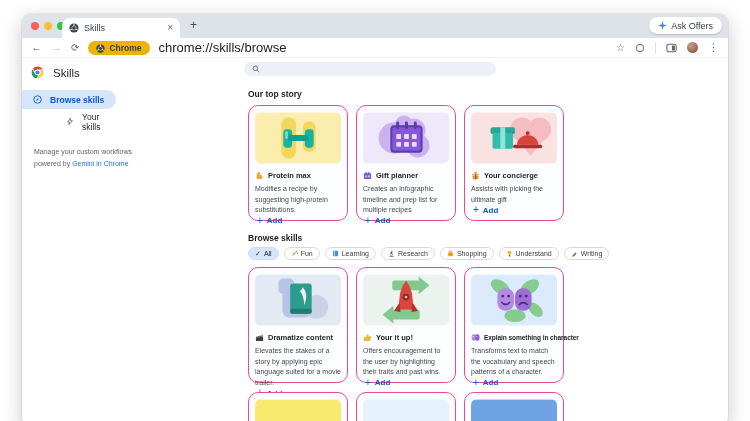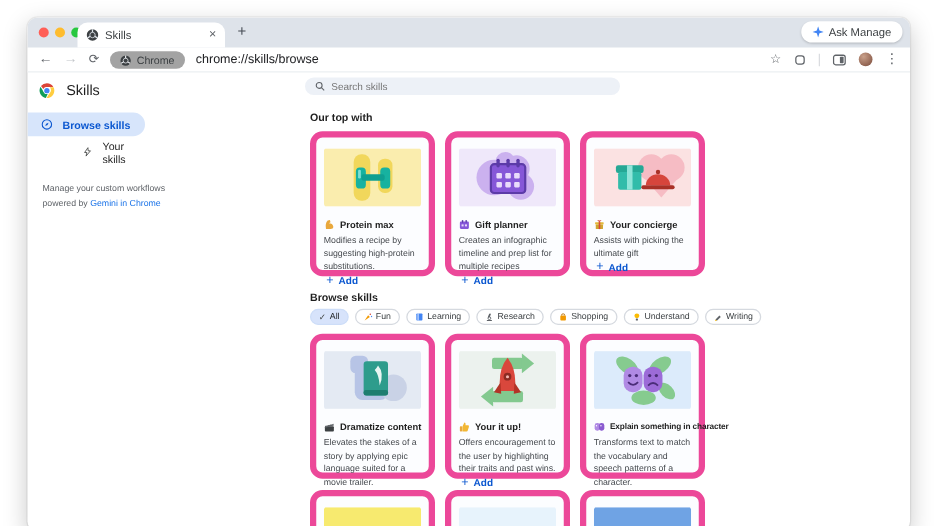--- a/index.html
+++ b/index.html
@@ -22,23 +22,23 @@
   .ask-gemini { position:absolute; right:6px; top:3px; height:17px; background:#fff; border-radius:9px;
                 display:flex; align-items:center; gap:4px; padding:0 9px; font-size:9px; color:#3c4043;
                 box-shadow:0 1px 2px rgba(0,0,0,.18); }
 
   
   .toolbar { height:20px; background:#fff; display:flex; align-items:center; padding:0 9px; gap:9px;
              border-bottom:1px solid #eceff2; }
   .nav-glyph { font-size:11px; color:#5f6368; line-height:1; }
   .nav-glyph.disabled { color:#c3c6ca; }
   .reload { font-size:10px; }
-  .chrome-badge { display:flex; align-items:flex-end; gap:4px; background:#a3a3a3; border-radius:9px;
-                  padding:2px 8px; font-size:8.5px; font-weight:normal; color:#3c4043; }
-  .url { font-size:10px; color:#202124; }
+  .chrome-badge { display:flex; align-items:flex-end; gap:4px; background:#eab308; border-radius:9px;
+                  padding:2px 8px; font-size:8.5px; font-weight:bold; color:#3c4043; }
+  .url { font-size:13px; color:#202124; }
   .toolbar-right { margin-left:auto; display:flex; align-items:center; gap:10px; }
   .vdiv { width:1px; height:10px; background:#dadce0; }
   .avatar { width:11px; height:11px; border-radius:50%;
             background:radial-gradient(circle at 35% 30%, #c9a08a, #7a4a3a); }
 
   
   .content { display:flex; height:342px; }
   .sidebar { width:222px; flex:none; padding-top:6px; }
   .side-head { display:flex; align-items:center; gap:9px; padding:2px 8px 11px 9px; }
   .side-title { font-size:11.5px; color:#1f1f1f; }
@@ -51,21 +51,21 @@
 
   .main { flex:1; padding-top:4px; }
   .search { width:252px; height:14px; background:#edf1f7; border:none; outline:none; border-radius:8px;
             display:flex; align-items:center; gap:5px; padding:0 8px; }
   .search input { border:none; outline:none; background:transparent; font-size:8px; color:#5f6368;
                   font-family:"Liberation Sans", sans-serif; width:200px; }
   .section-heading { font-size:8.5px; font-weight:bold; color:#1f1f1f; margin:13px 0 6px 4px; }
   .section-heading.second { margin-top:12px; margin-bottom:3px; }
 
   .cards { display:flex; gap:8px; margin-left:4px; }
-  .card { width:100px; height:116px; border:5px solid #ec4899; border-radius:10px; background:#fcfdff;
+  .card { width:100px; height:116px; border:1px solid #ec4899; border-radius:10px; background:#fcfdff;
           padding:6px; display:flex; flex-direction:column; }
   .illus { height:52px; border-radius:6px; overflow:hidden; flex:none; }
   .illus svg { display:block; width:100%; height:100%; }
   .card-title { display:flex; align-items:center; gap:4px; font-size:7.5px; font-weight:bold;
                 color:#1f1f1f; margin-top:7px; white-space:nowrap; }
   .card-title.tight { font-size:6.6px; letter-spacing:-0.1px; }
   .card-desc { font-size:7px; color:#45494e; line-height:1.5; margin-top:4px; }
   .add-btn { margin-top:auto; display:flex; align-items:center; gap:4px; color:#0b57d0; font-size:8px;
              font-weight:bold; padding-left:2px; }
   .add-plus { font-size:10px; line-height:1; font-weight:normal; }
@@ -101,21 +101,21 @@
         <circle cx="12" cy="12" r="5.2" fill="#3c4043" stroke="#dee3ea" stroke-width="1.6"></circle>
       </svg>
       <span class="tab-title">Skills</span>
       <span class="tab-close">×</span>
     </div>
     <span class="newtab">+</span>
     <div class="ask-gemini">
       <svg width="9" height="9" viewBox="0 0 24 24">
         <path d="M12 0 L14.8 9.2 L24 12 L14.8 14.8 L12 24 L9.2 14.8 L0 12 L9.2 9.2 Z" fill="#4285F4"></path>
       </svg>
-      <span>Ask Manage</span>
+      <span>Ask Offers</span>
     </div>
   </div>
 
   <div class="toolbar">
     <span class="nav-glyph">←</span>
     <span class="nav-glyph disabled">→</span>
     <span class="nav-glyph reload">⟳</span>
     <span class="chrome-badge">
       <svg width="9" height="9" viewBox="0 0 24 24">
         <circle cx="12" cy="12" r="11" fill="#3c4043"></circle>
@@ -173,24 +173,23 @@
       </div>
       <div class="side-foot"><span>Manage your custom workflows powered by </span><a href="#">Gemini in Chrome</a></div>
     </div>
 
     <div class="main">
       <div class="search">
         <svg width="8" height="8" viewBox="0 0 24 24">
           <circle cx="10" cy="10" r="7" fill="none" stroke="#5f6368" stroke-width="2.6"></circle>
           <line x1="15.5" y1="15.5" x2="22" y2="22" stroke="#5f6368" stroke-width="2.6"></line>
         </svg>
-        <input placeholder="Search skills" style="">
-      </div>
-
-      <div class="section-heading">Our top with</div>
+      </div>
+
+      <div class="section-heading">Our top story</div>
 
       <div class="cards">
 
         <div class="card">
           <div class="illus">
             <svg viewBox="0 0 88 52">
               <rect width="88" height="52" fill="#FAEDAE"></rect>
               <rect x="27" y="5" width="15" height="42" rx="7" fill="#F1D75B"></rect>
               <rect x="49" y="9" width="13" height="31" rx="6" fill="#F1D75B"></rect>
               <rect x="29" y="17" width="9" height="19" rx="3.5" fill="#17B2A0"></rect>

